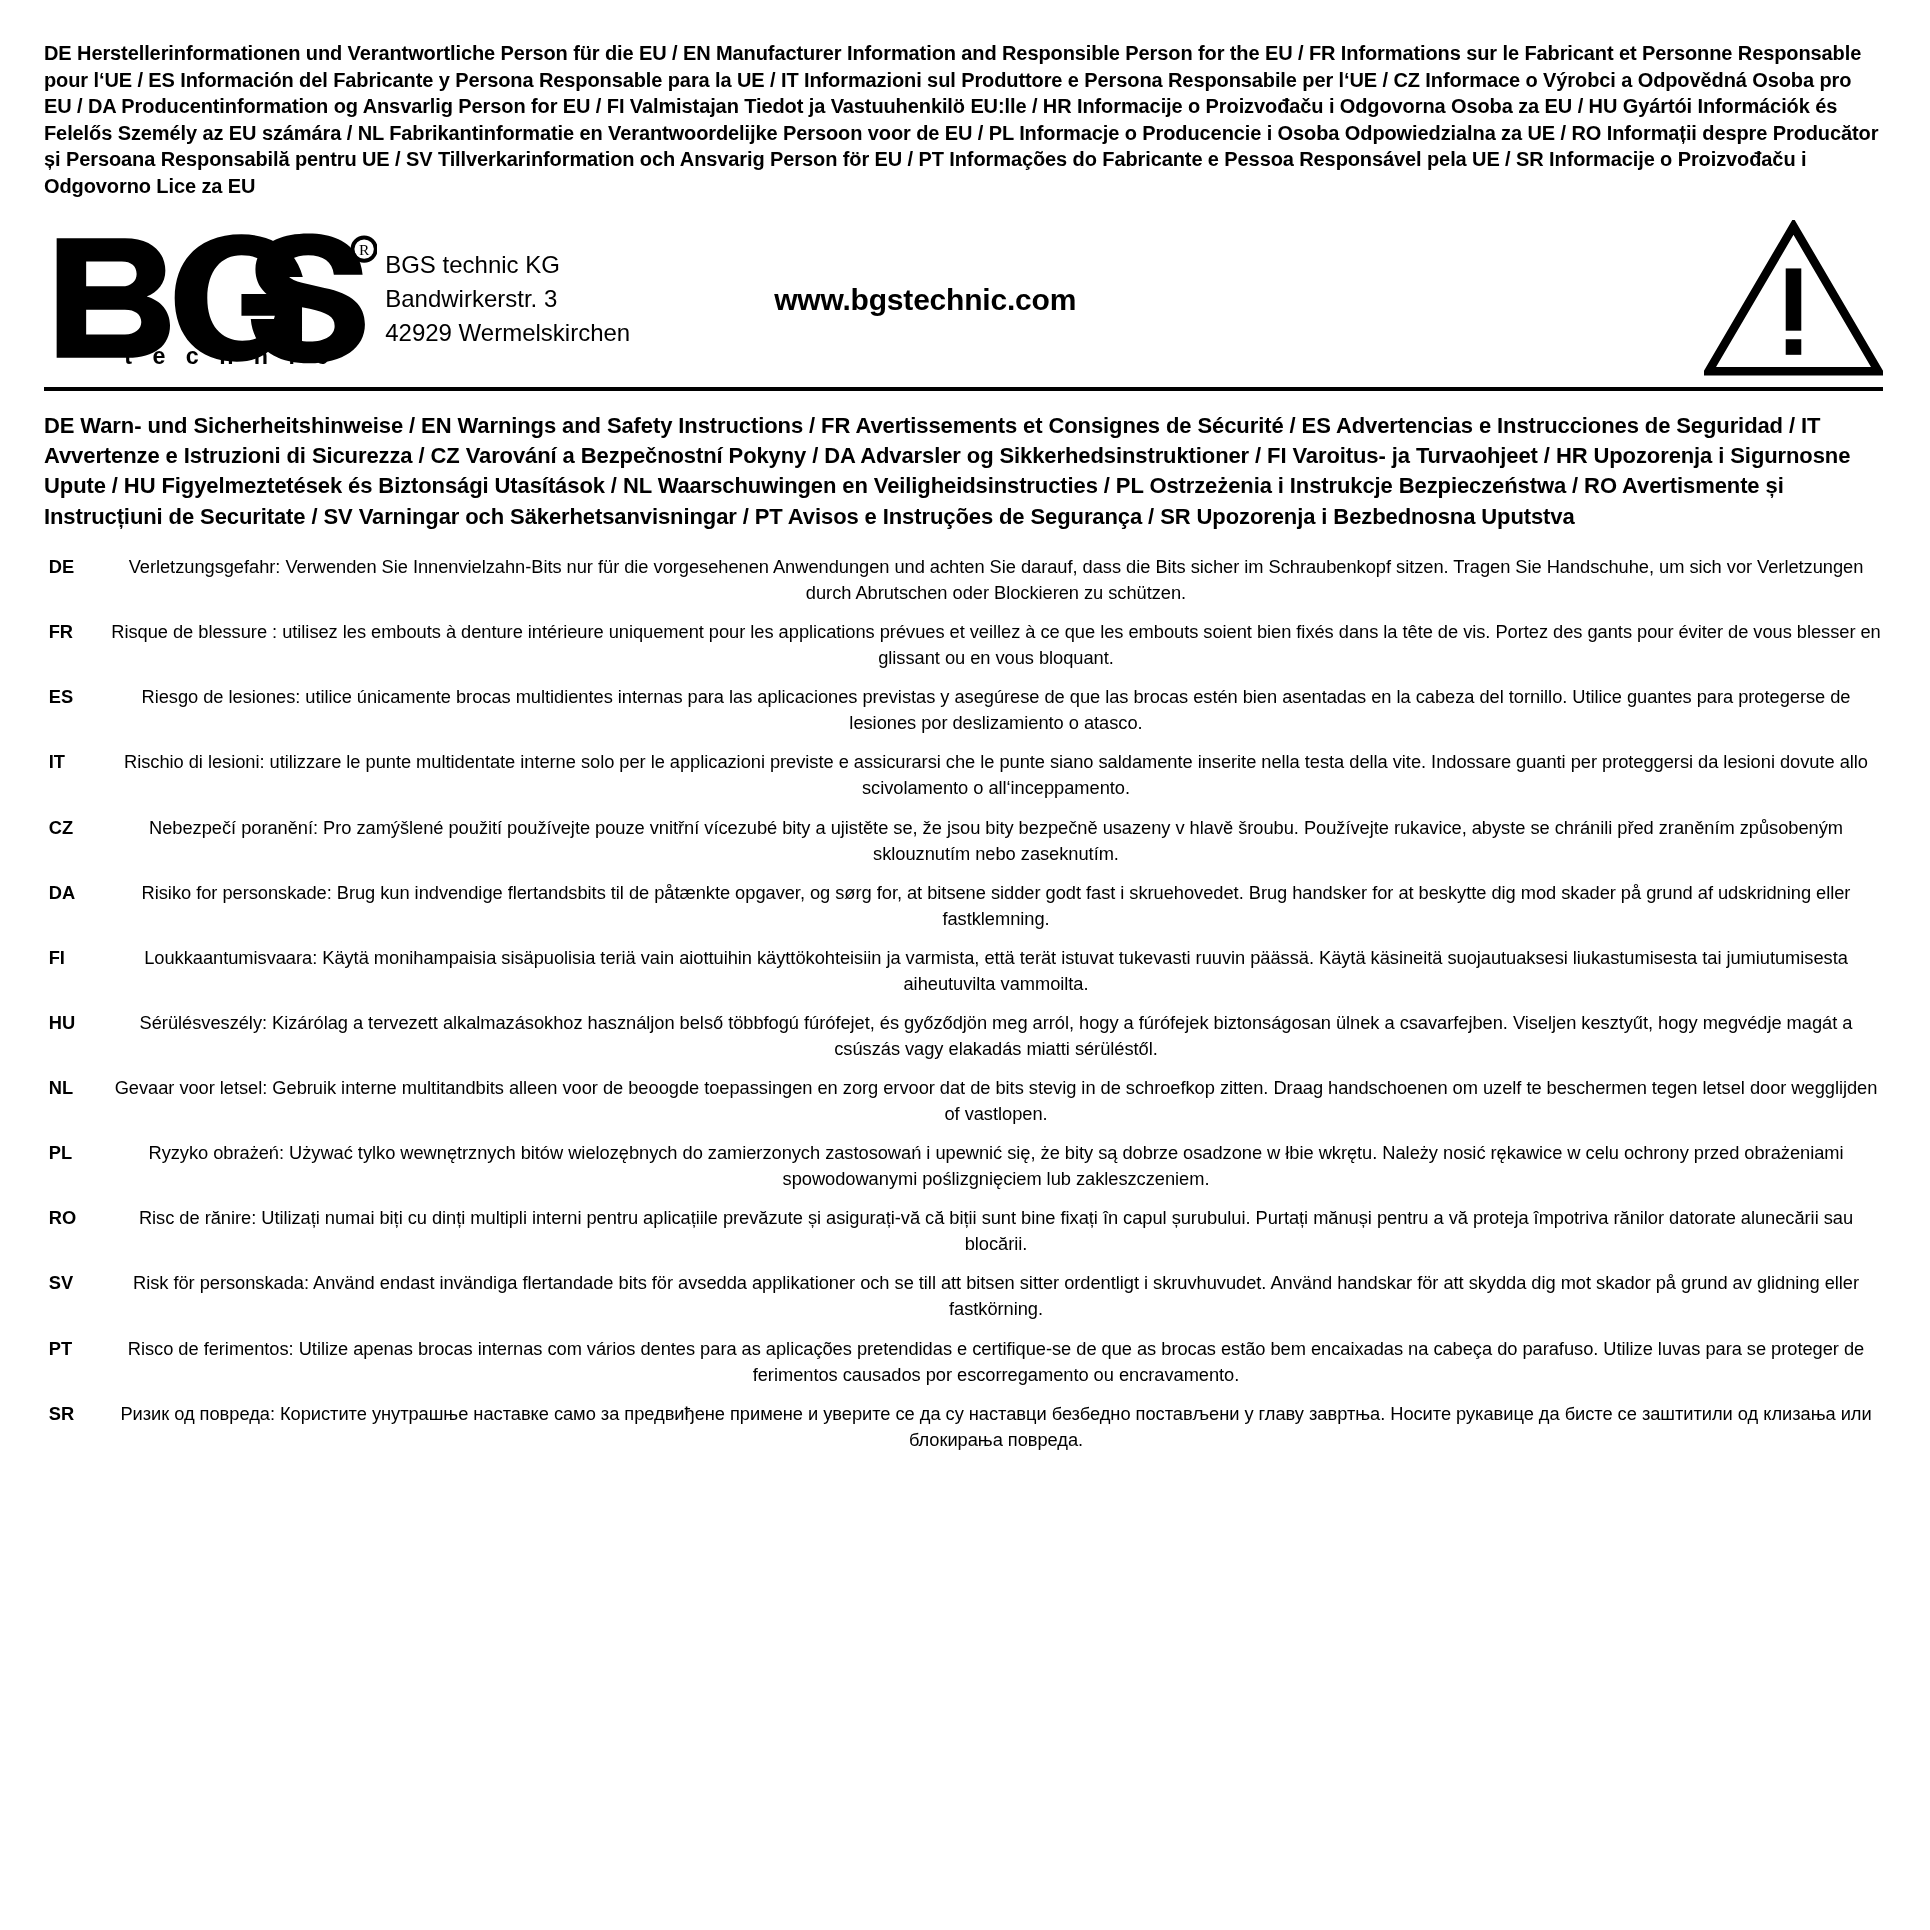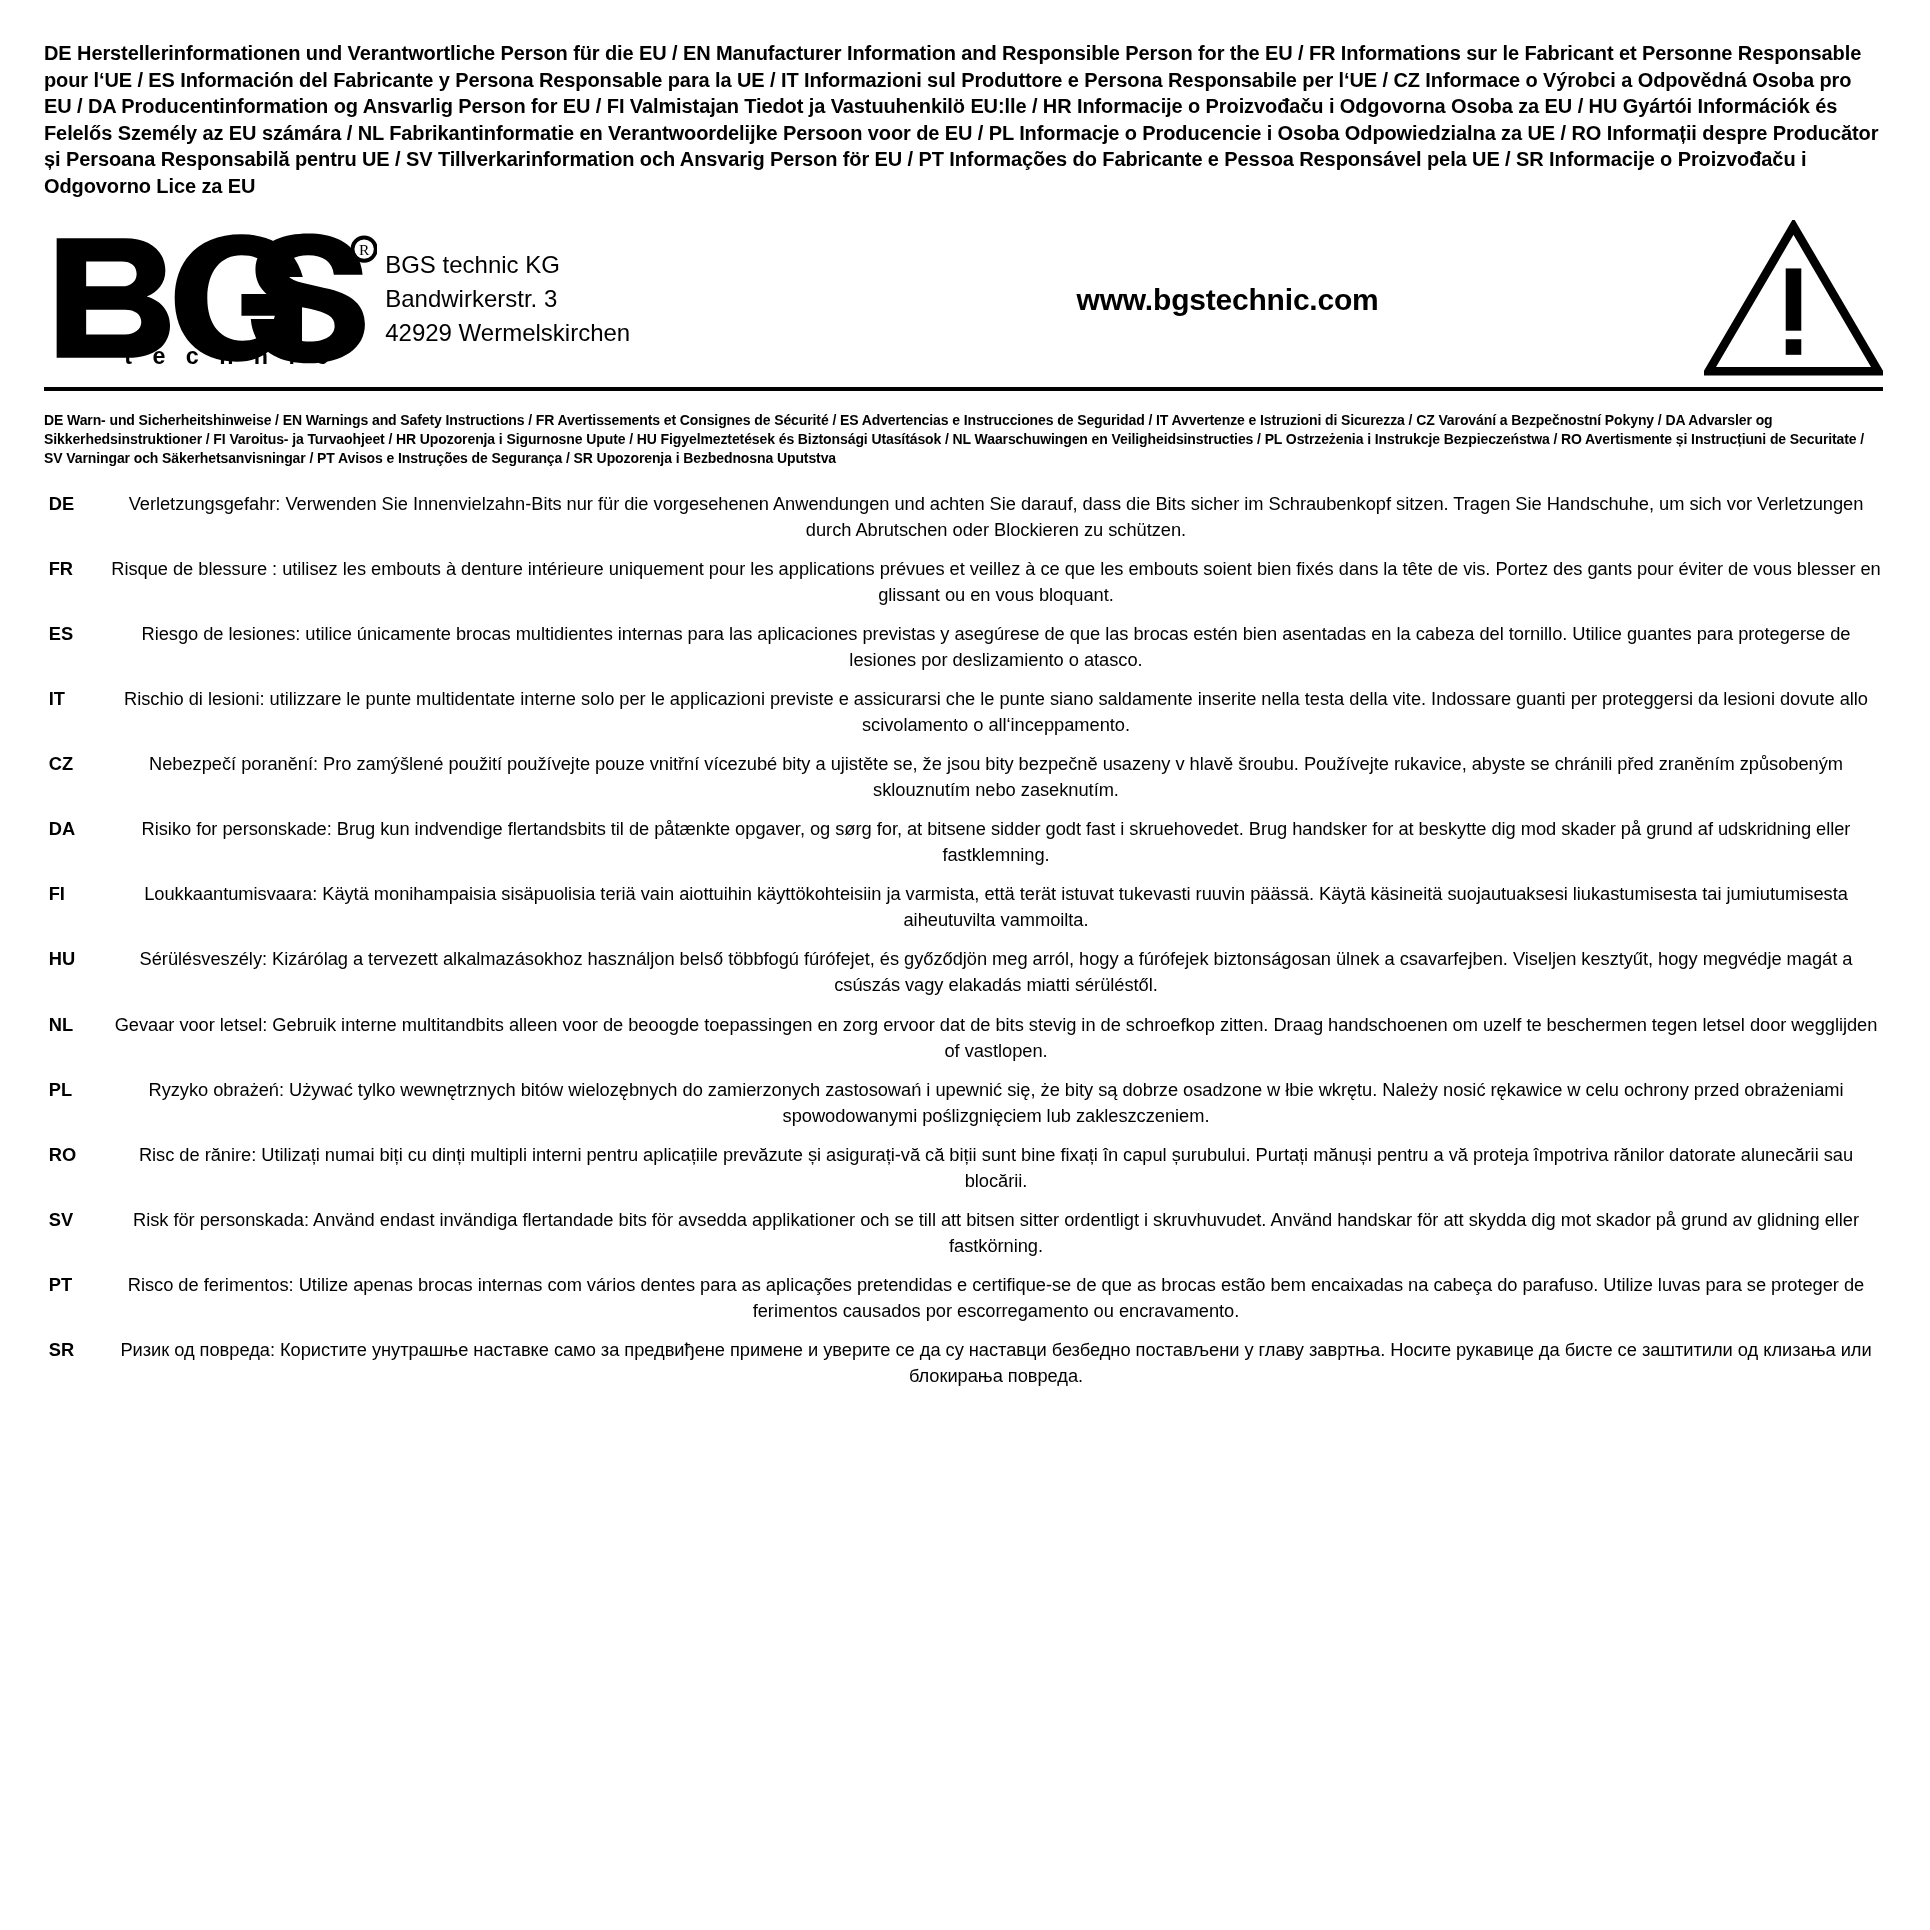--- a/index.html
+++ b/index.html
@@ -57,34 +57,34 @@
   .contact-col {
     flex: 0 0 358px;
     font-size: 24px;
     line-height: 1.42;
     padding-top: 3.1px;
   }
   .web-col {
     flex: 1 1 auto;
     font-size: 30px;
     font-weight: bold;
-    text-align: center;
+    text-align: left;
     padding-top: 4.7px;
     letter-spacing: -0.2px;
   }
   .warn-col {
     flex: 0 0 202px;
     display: flex;
     justify-content: flex-end;
     align-items: center;
   }
 
   
   .warn-heading {
-    font-size: 14px;
+    font-size: 22px;
     font-weight: bold;
     line-height: 1.38;
     letter-spacing: -0.1px;
     margin: 0 0 22px 0;
   }
 
   
   .lang-list { margin: 0; padding: 0; }
   .lang-row {
     display: flex;

